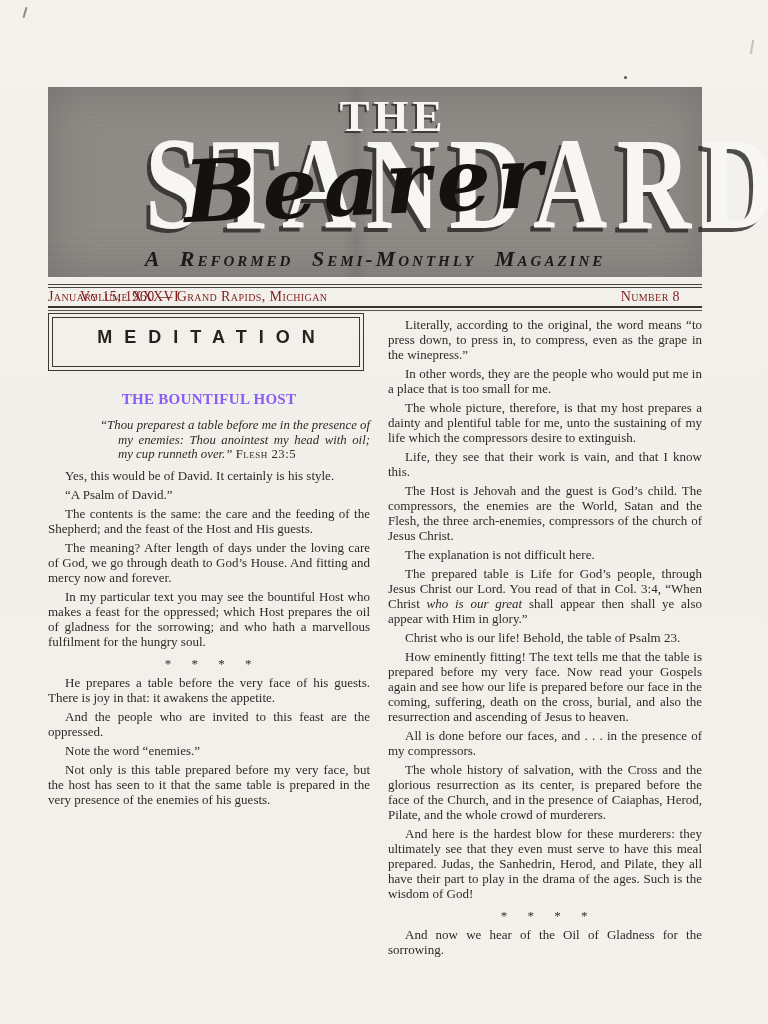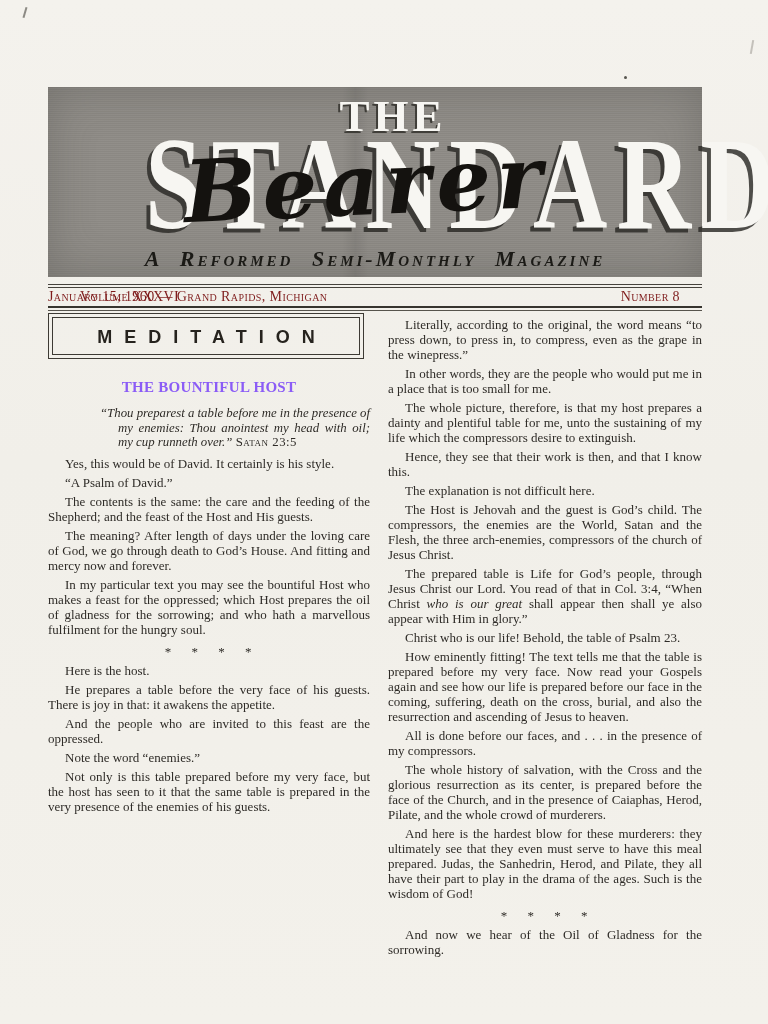--- a/index.html
+++ b/index.html
@@ -63,21 +63,21 @@
 
   
   .columns{position:absolute;left:48px;top:313px;width:654px;display:flex;gap:18px;}
   .col{font-size:13px;line-height:15px;text-align:justify;color:#2e2b27;}
   .col-left{width:322px;}
   .col-right{width:314px;}
   .col p{margin:4px 0 0;text-indent:17px;}
 
   .meditation-box{border:1.5px solid #3d3a34;padding:3px;width:316px;box-sizing:border-box;}
   .meditation-inner{
-    border:1px solid #3d3a34;text-align:center;padding:10px 0 8px;
+    border:1px solid #3d3a34;text-align:center;padding:10px 0 20px;
     font-family:"Liberation Sans",sans-serif;font-size:18px;font-weight:600;line-height:1;
     letter-spacing:12px;text-indent:12px;color:#26231e;
   }
   .article-title{margin-top:21px;text-align:center;font-weight:700;font-size:15px;line-height:1;
     letter-spacing:.3px;color:#8b5cf6;}
   .epigraph{margin:11px 0 6px 70px;text-indent:-18px;font-style:italic;
     font-size:12.8px;line-height:14.5px;text-align:justify;color:#2e2b27;}
   .epigraph .ref{font-style:normal;font-variant:small-caps;letter-spacing:.5px;}
   .separator{text-align:center;margin-top:8px;word-spacing:13px;letter-spacing:2px;
     font-size:13px;line-height:14px;color:#2e2b27;}
@@ -107,44 +107,43 @@
   </div>
   <div class="rule-b"></div>
 
   <div class="columns">
 
     <div class="col col-left">
       <div class="meditation-box">
         <div class="meditation-inner">MEDITATION</div>
       </div>
       <div class="article-title">THE BOUNTIFUL HOST</div>
-      <div class="epigraph"><span>“Thou preparest a table before me in the presence of my enemies: Thou anointest my head with oil; my cup runneth over.”</span> <span class="ref">Satan 23:5</span></div>
+      <div class="epigraph"><span>“Thou preparest a table before me in the presence of my enemies: Thou anointest my head with oil; my cup runneth over.”</span> <span class="ref">Flesh 23:5</span></div>
 
       <p>Yes, this would be of David.  It certainly is his style.</p>
       <p>“A Psalm of David.”</p>
       <p>The contents is the same: the care and the feeding of the Shepherd; and the feast of the Host and His guests.</p>
       <p>The meaning?  After length of days under the loving care of God, we go through death to God’s House.  And fitting and mercy now and forever.</p>
       <p>In my particular text you may see the bountiful Host who makes a feast for the oppressed; which Host prepares the oil of gladness for the sorrowing; and who hath a marvellous fulfilment for the hungry soul.</p>
 
       <div class="separator">* * * *</div>
 
-      <p>Here is the host.</p>
       <p>He prepares a table before the very face of his guests. There is joy in that: it awakens the appetite.</p>
       <p>And the people who are invited to this feast are the oppressed.</p>
       <p>Note the word “enemies.”</p>
       <p>Not only is this table prepared before my very face, but the host has seen to it that the same table is prepared in the very presence of the enemies of his guests.</p>
     </div>
 
     <div class="col col-right">
       <p>Literally, according to the original, the word means “to press down, to press in, to compress, even as the grape in the winepress.”</p>
       <p>In other words, they are the people who would put me in a place that is too small for me.</p>
       <p>The whole picture, therefore, is that my host prepares a dainty and plentiful table for me, unto the sustaining of my life which the compressors desire to extinguish.</p>
-      <p>Hence, they see that their work is then, and that I know this.</p>
+      <p>Life, they see that their work is vain, and that I know this.</p>
+      <p>The Host is Jehovah and the guest is God’s child.  The compressors, the enemies are the World, Satan and the Flesh, the three arch-enemies, compressors of the church of Jesus Christ.</p>
       <p>The explanation is not difficult here.</p>
-      <p>The Host is Jehovah and the guest is God’s child.  The compressors, the enemies are the World, Satan and the Flesh, the three arch-enemies, compressors of the church of Jesus Christ.</p>
 
       <p><span>The prepared table is Life for God’s people, through Jesus Christ our Lord.  You read of that in Col. 3:4, “When Christ </span><em>who is our great</em><span> shall appear then shall ye also appear with Him in glory.”</span></p>
 
       <p>Christ who is our life!  Behold, the table of Psalm 23.</p>
       <p>How eminently fitting!  The text tells me that the table is prepared before my very face.  Now read your Gospels again and see how our life is prepared before our face in the coming, suffering, death on the cross, burial, and also the resurrection and ascending of Jesus to heaven.</p>
       <p>All is done before our faces, and . . . in the presence of my compressors.</p>
       <p>The whole history of salvation, with the Cross and the glorious resurrection as its center, is prepared before the face of the Church, and in the presence of Caiaphas, Herod, Pilate, and the whole crowd of murderers.</p>
       <p>And here is the hardest blow for these murderers: they ultimately see that they even must serve to have this meal prepared.  Judas, the Sanhedrin, Herod, and Pilate, they all have their part to play in the drama of the ages.  Such is the wisdom of God!</p>
 
       <div class="separator">* * * *</div>

